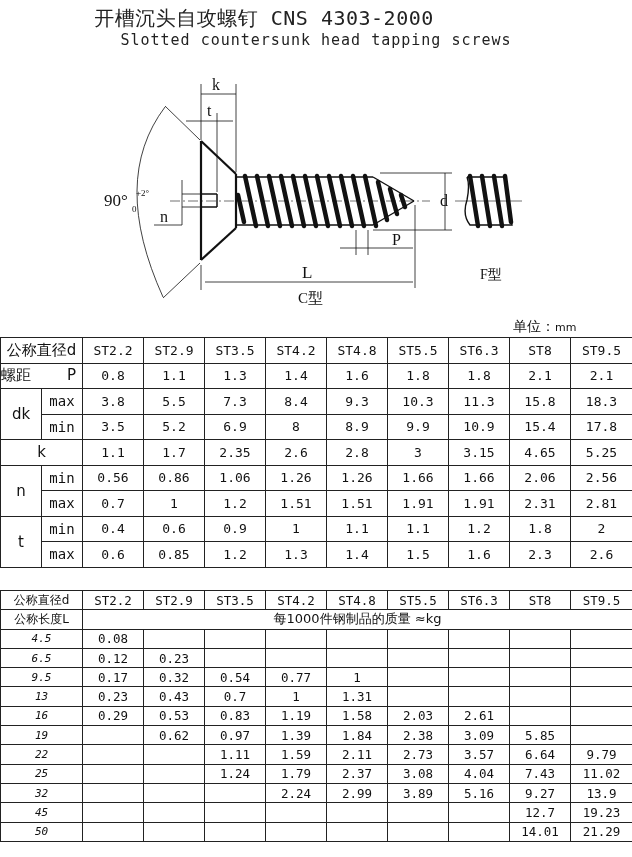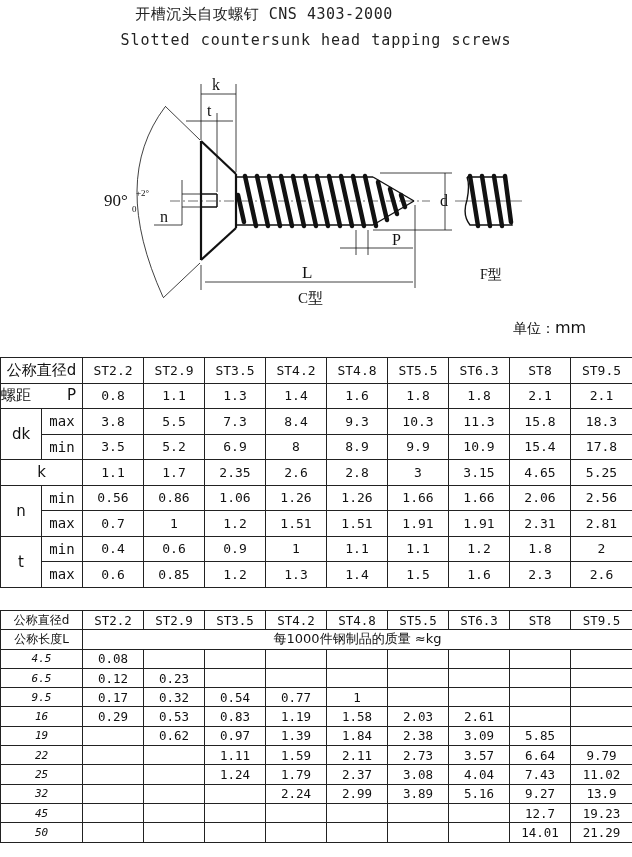--- a/index.html
+++ b/index.html
@@ -1,23 +1,23 @@
 <!DOCTYPE html>
 <html><head>
 <meta charset="utf-8">
 <style>
   html, body { margin:0; padding:0; background:#fff; }
   body { width:632px; height:857px; position:relative; overflow:hidden; color:#111;
          font-family: "DejaVu Sans Mono", "Liberation Mono", monospace; }
-  .title-cn { position:absolute; top:5px; left:0; width:528px; text-align:center; font-size:15px; letter-spacing:0.5px; color:#222; }
+  .title-cn { position:absolute; top:5px; left:0; width:528px; text-align:center; font-size:20px; letter-spacing:0.5px; color:#222; }
   .title-en { position:absolute; top:31px; left:0; width:632px; text-align:center; font-size:15px; letter-spacing:1px; color:#222; }
   .drawing { position:absolute; left:0; top:60px; width:632px; height:265px; }
   .unit { position:absolute; top:318px; left:513px; font-size:14px; font-family:"DejaVu Sans", sans-serif; }
-  .unit small { font-size:16px;margin-top:47px; }
-  table { border-collapse:collapse; position:absolute; left:0; table-layout:fixed;margin-top:20px; }
+  .unit small { font-size:11px;margin-top:47px; }
+  table { border-collapse:collapse; position:absolute; left:0; table-layout:fixed; }
   td { border:1px solid #222; text-align:center; padding:0; font-size:13px; white-space:nowrap; overflow:hidden; }
   #t1 { top:337px; width:632px; }
   #t1 td { height:24.5px; }
   #t1 .sub { font-size:14px; }
   #t1 .lbl { font-family:"DejaVu Sans", sans-serif; font-size:15px; }
   #t1 .lbl-l { text-align:left; padding-left:0; font-family:"DejaVu Sans", sans-serif; font-size:15px; }
   #t2 { top:590px; width:632px; }
   #t2 td { height:18.3px; font-size:12.5px; border-left:1px solid #222; border-right:1px solid #222; }
   #t2 .rowlbl { font-size:11px;font-style:italic; }
   #t2 .hdr-lbl { font-family:"DejaVu Sans", sans-serif; font-size:12px; }
@@ -319,20 +319,32 @@
         <td>0.32</td>
         <td>0.54</td>
         <td>0.77</td>
         <td>1</td>
         <td></td>
         <td></td>
         <td></td>
         <td></td>
       </tr>
       <tr>
+        <td class="rowlbl">13</td>
+        <td>0.23</td>
+        <td>0.43</td>
+        <td>0.7</td>
+        <td>1</td>
+        <td>1.31</td>
+        <td></td>
+        <td></td>
+        <td></td>
+        <td></td>
+      </tr>
+      <tr>
         <td class="rowlbl">16</td>
         <td>0.29</td>
         <td>0.53</td>
         <td>0.83</td>
         <td>1.19</td>
         <td>1.58</td>
         <td>2.03</td>
         <td>2.61</td>
         <td></td>
         <td></td>

